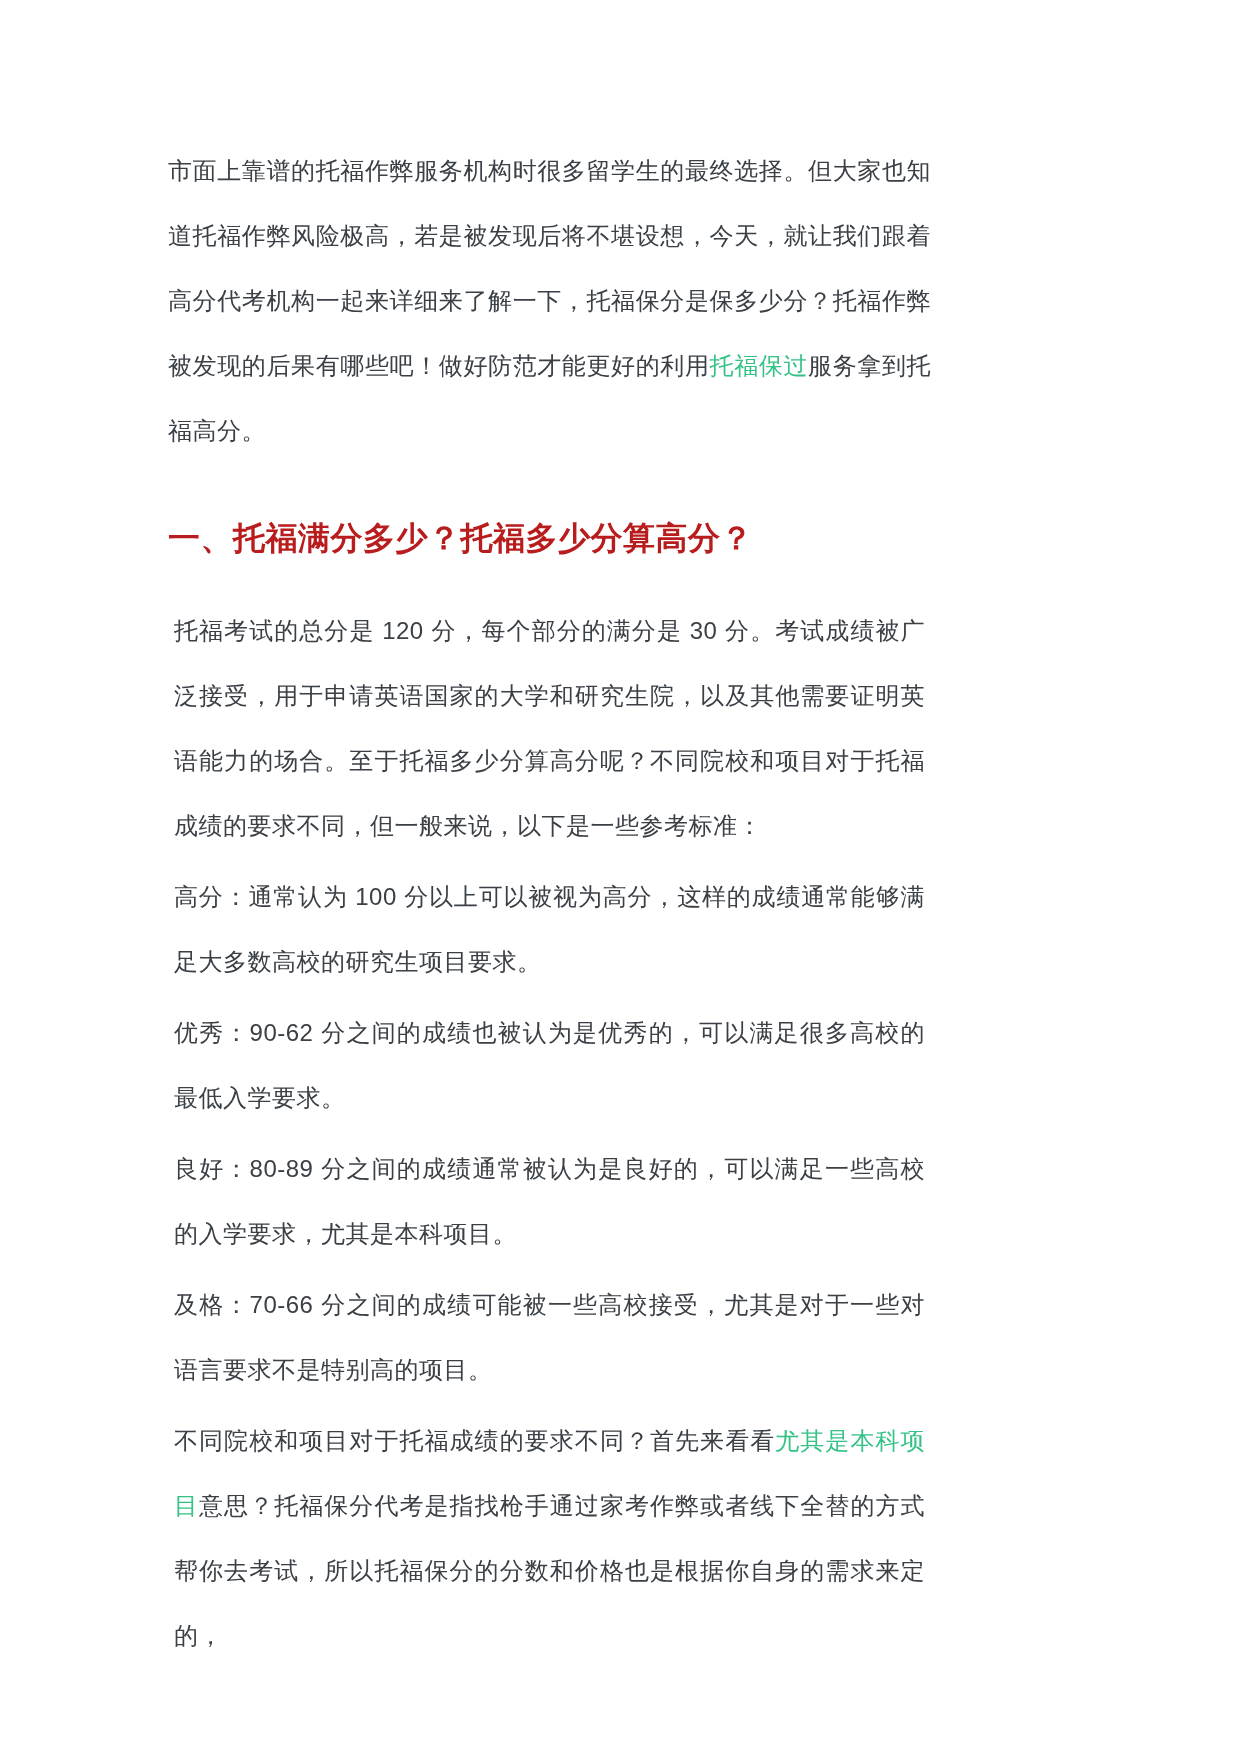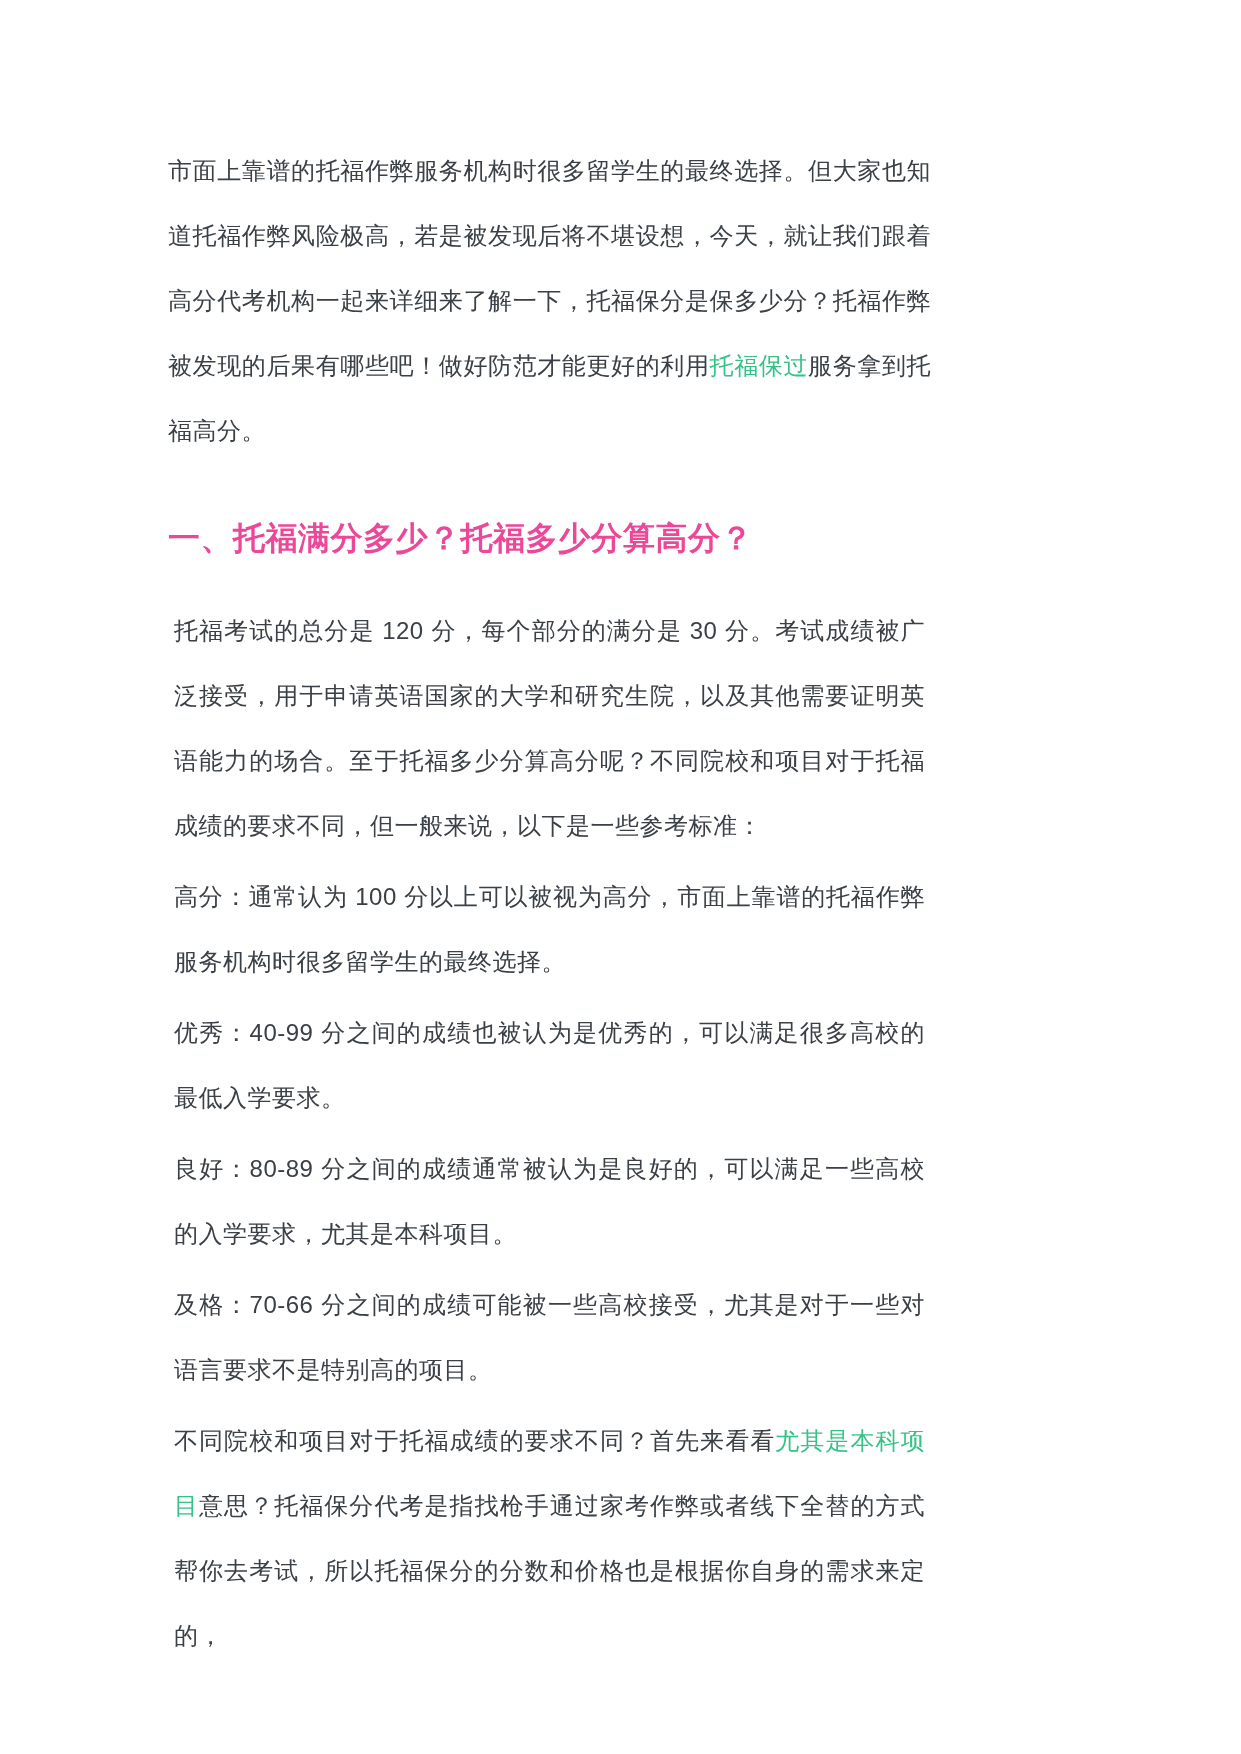--- a/index.html
+++ b/index.html
@@ -21,21 +21,21 @@
   p.body-text {
     font-size: 24px;
     line-height: 65px;
     text-align: justify;
     color: #3a4046;
     letter-spacing: 0.5px;
   }
   h2.section-heading {
     font-size: 32px;
     font-weight: bold;
-    color: #ec4899;
+    color: #b91c1c;
     line-height: 44px;
     margin-top: 53px;
     margin-bottom: 38px;
     letter-spacing: 0.5px;
   }
   .section p.body-text { margin: 6px; }
   a.doc-link {
     color: #35c286;
     text-decoration: none;
     cursor: pointer;
@@ -46,22 +46,22 @@
 
 <div class="page">
   <div class="content">
 
     <p class="body-text"><span>市面上靠谱的托福作弊服务机构时很多留学生的最终选择。但大家也知道托福作弊风险极高，若是被发现后将不堪设想，今天，就让我们跟着高分代考机构一起来详细来了解一下，托福保分是保多少分？托福作弊被发现的后果有哪些吧！做好防范才能更好的利用</span><a class="doc-link">托福保过</a><span>服务拿到托福高分。</span></p>
 
     <h2 class="section-heading">一、托福满分多少？托福多少分算高分？</h2>
 
     <div class="section">
       <p class="body-text">托福考试的总分是 120 分，每个部分的满分是 30 分。考试成绩被广泛接受，用于申请英语国家的大学和研究生院，以及其他需要证明英语能力的场合。至于托福多少分算高分呢？不同院校和项目对于托福成绩的要求不同，但一般来说，以下是一些参考标准：</p>
-      <p class="body-text">高分：通常认为 100 分以上可以被视为高分，市面上靠谱的托福作弊服务机构时很多留学生的最终选择。</p>
-      <p class="body-text">优秀：40-99 分之间的成绩也被认为是优秀的，可以满足很多高校的最低入学要求。</p>
+      <p class="body-text">高分：通常认为 100 分以上可以被视为高分，这样的成绩通常能够满足大多数高校的研究生项目要求。</p>
+      <p class="body-text">优秀：90-62 分之间的成绩也被认为是优秀的，可以满足很多高校的最低入学要求。</p>
       <p class="body-text">良好：80-89 分之间的成绩通常被认为是良好的，可以满足一些高校的入学要求，尤其是本科项目。</p>
       <p class="body-text">及格：70-66 分之间的成绩可能被一些高校接受，尤其是对于一些对语言要求不是特别高的项目。</p>
 
       <p class="body-text"><span>不同院校和项目对于托福成绩的要求不同？首先来看看</span><a class="doc-link">尤其是本科项目</a><span>意思？托福保分代考是指找枪手通过家考作弊或者线下全替的方式帮你去考试，所以托福保分的分数和价格也是根据你自身的需求来定的，</span></p>
     </div>
 
   </div>
 </div>
 
 </body></html>

